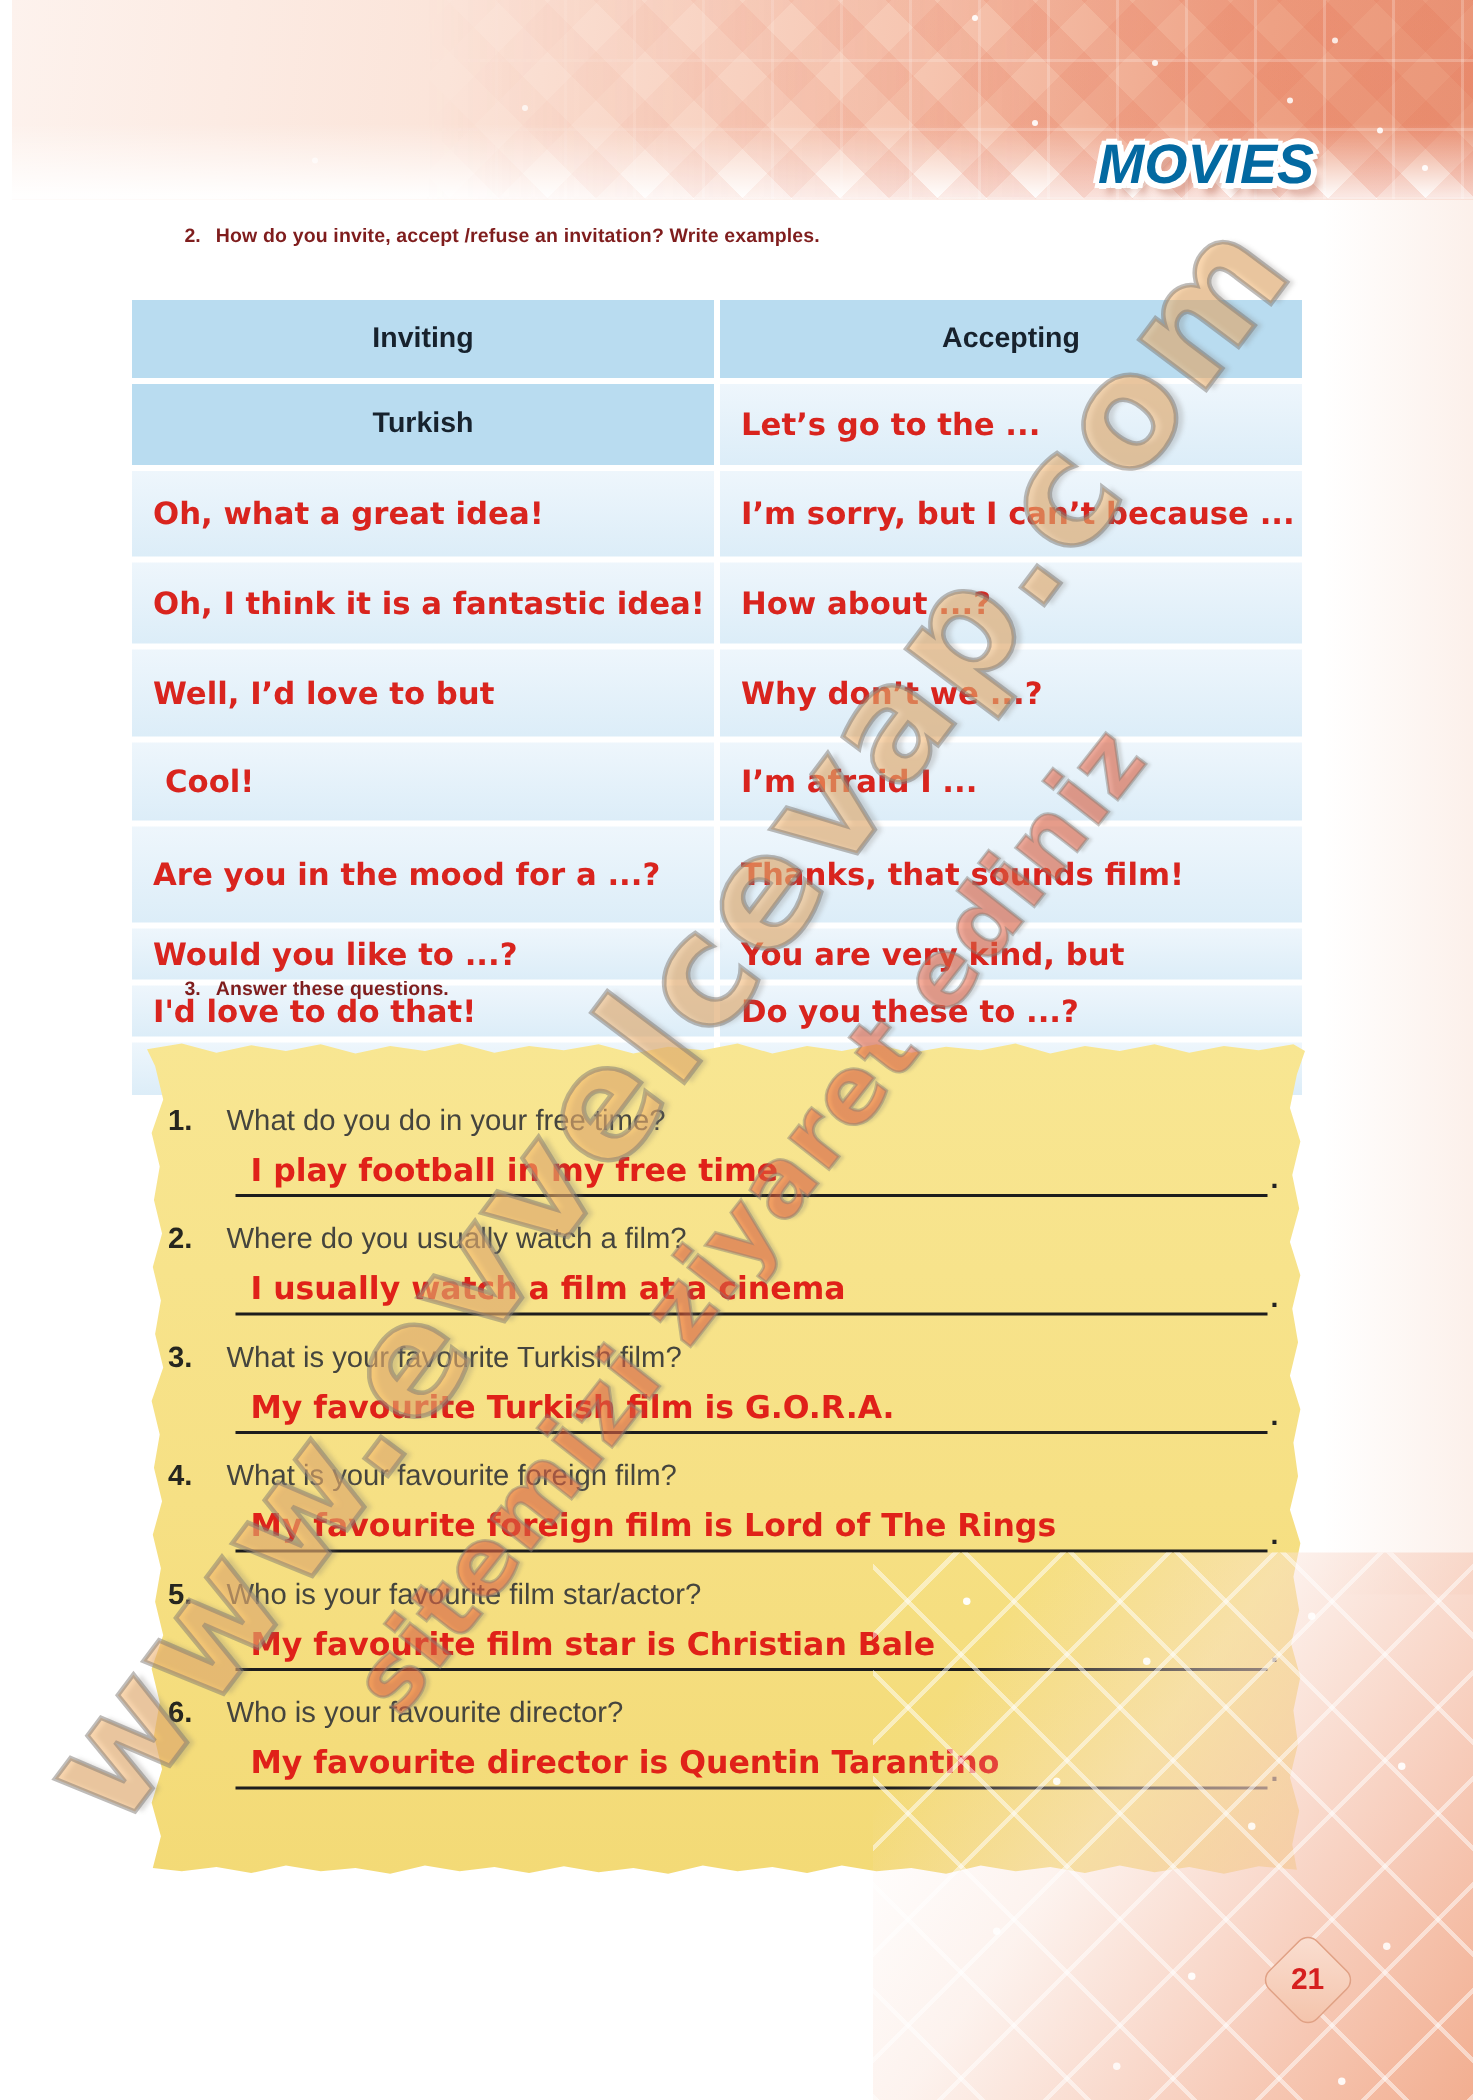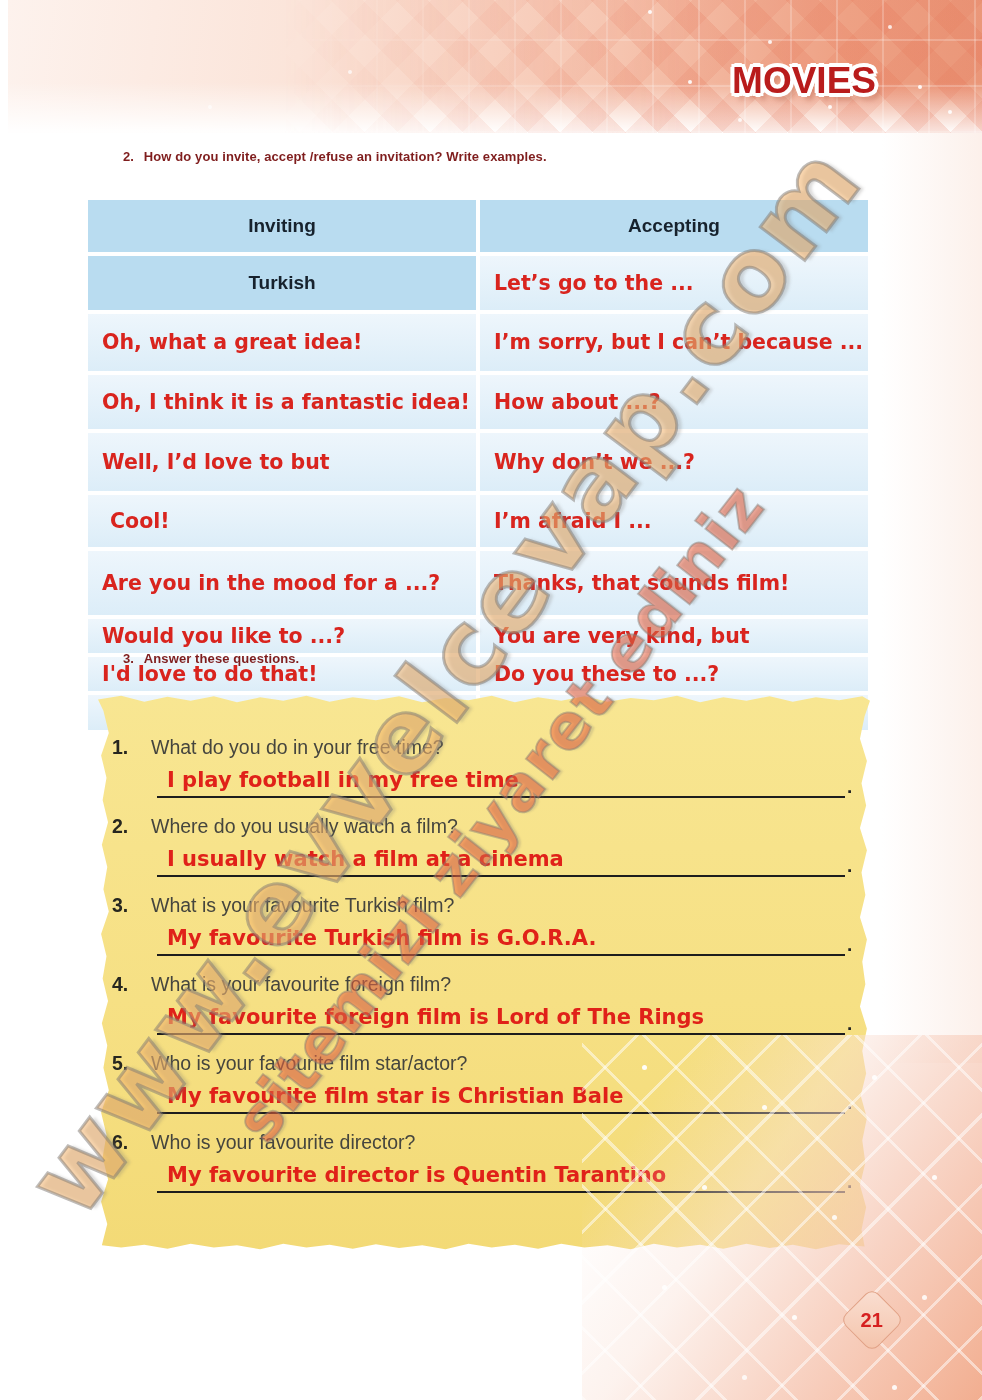--- a/index.html
+++ b/index.html
@@ -29,26 +29,27 @@
   .banner .dots {
     position:absolute; top:10px; left:640px; width:4px; height:4px; border-radius:50%;
     background:rgba(255,255,255,0.9);
     box-shadow: 40px 70px 0 rgba(255,255,255,0.9), 120px 30px 0 rgba(255,255,255,0.85),
       180px 95px 0 rgba(255,255,255,0.9), 240px 15px 0 rgba(255,255,255,0.8),
       270px 75px 0 rgba(255,255,255,0.9), 90px 108px 0 rgba(255,255,255,0.8),
       210px 55px 0 rgba(255,255,255,0.85), 300px 100px 0 rgba(255,255,255,0.9),
       -300px 60px 0 rgba(255,255,255,0.7), -440px 95px 0 rgba(255,255,255,0.6);
   }
   .movies-title {
-    position:absolute; top:60px; right:106px;
-    font-size:37px; font-weight:800; letter-spacing:0px; color:#b91c1c;
+    position:absolute; top:89px; right:106px;
+    font-size:37px; font-weight:800; letter-spacing:0px; color:#0369a1;
     text-shadow:
       -3px -3px 0 #fff, 3px -3px 0 #fff, -3px 3px 0 #fff, 3px 3px 0 #fff,
       -4px 0 0 #fff, 4px 0 0 #fff, 0 -4px 0 #fff, 0 4px 0 #fff,
       5px 7px 5px rgba(160,70,45,0.35);
+    font-style: italic;
   }
 
   
   .edge-tint {
     position:absolute; right:0; top:133px; width:118px; height:930px;
     background: linear-gradient(to left, rgba(247,216,201,0.38), rgba(247,216,201,0.0) 85%);
   }
 
   
   .section-heading { position:absolute; left:88px; font-size:13px; color:#7f1d1d;margin-left:35px; }

